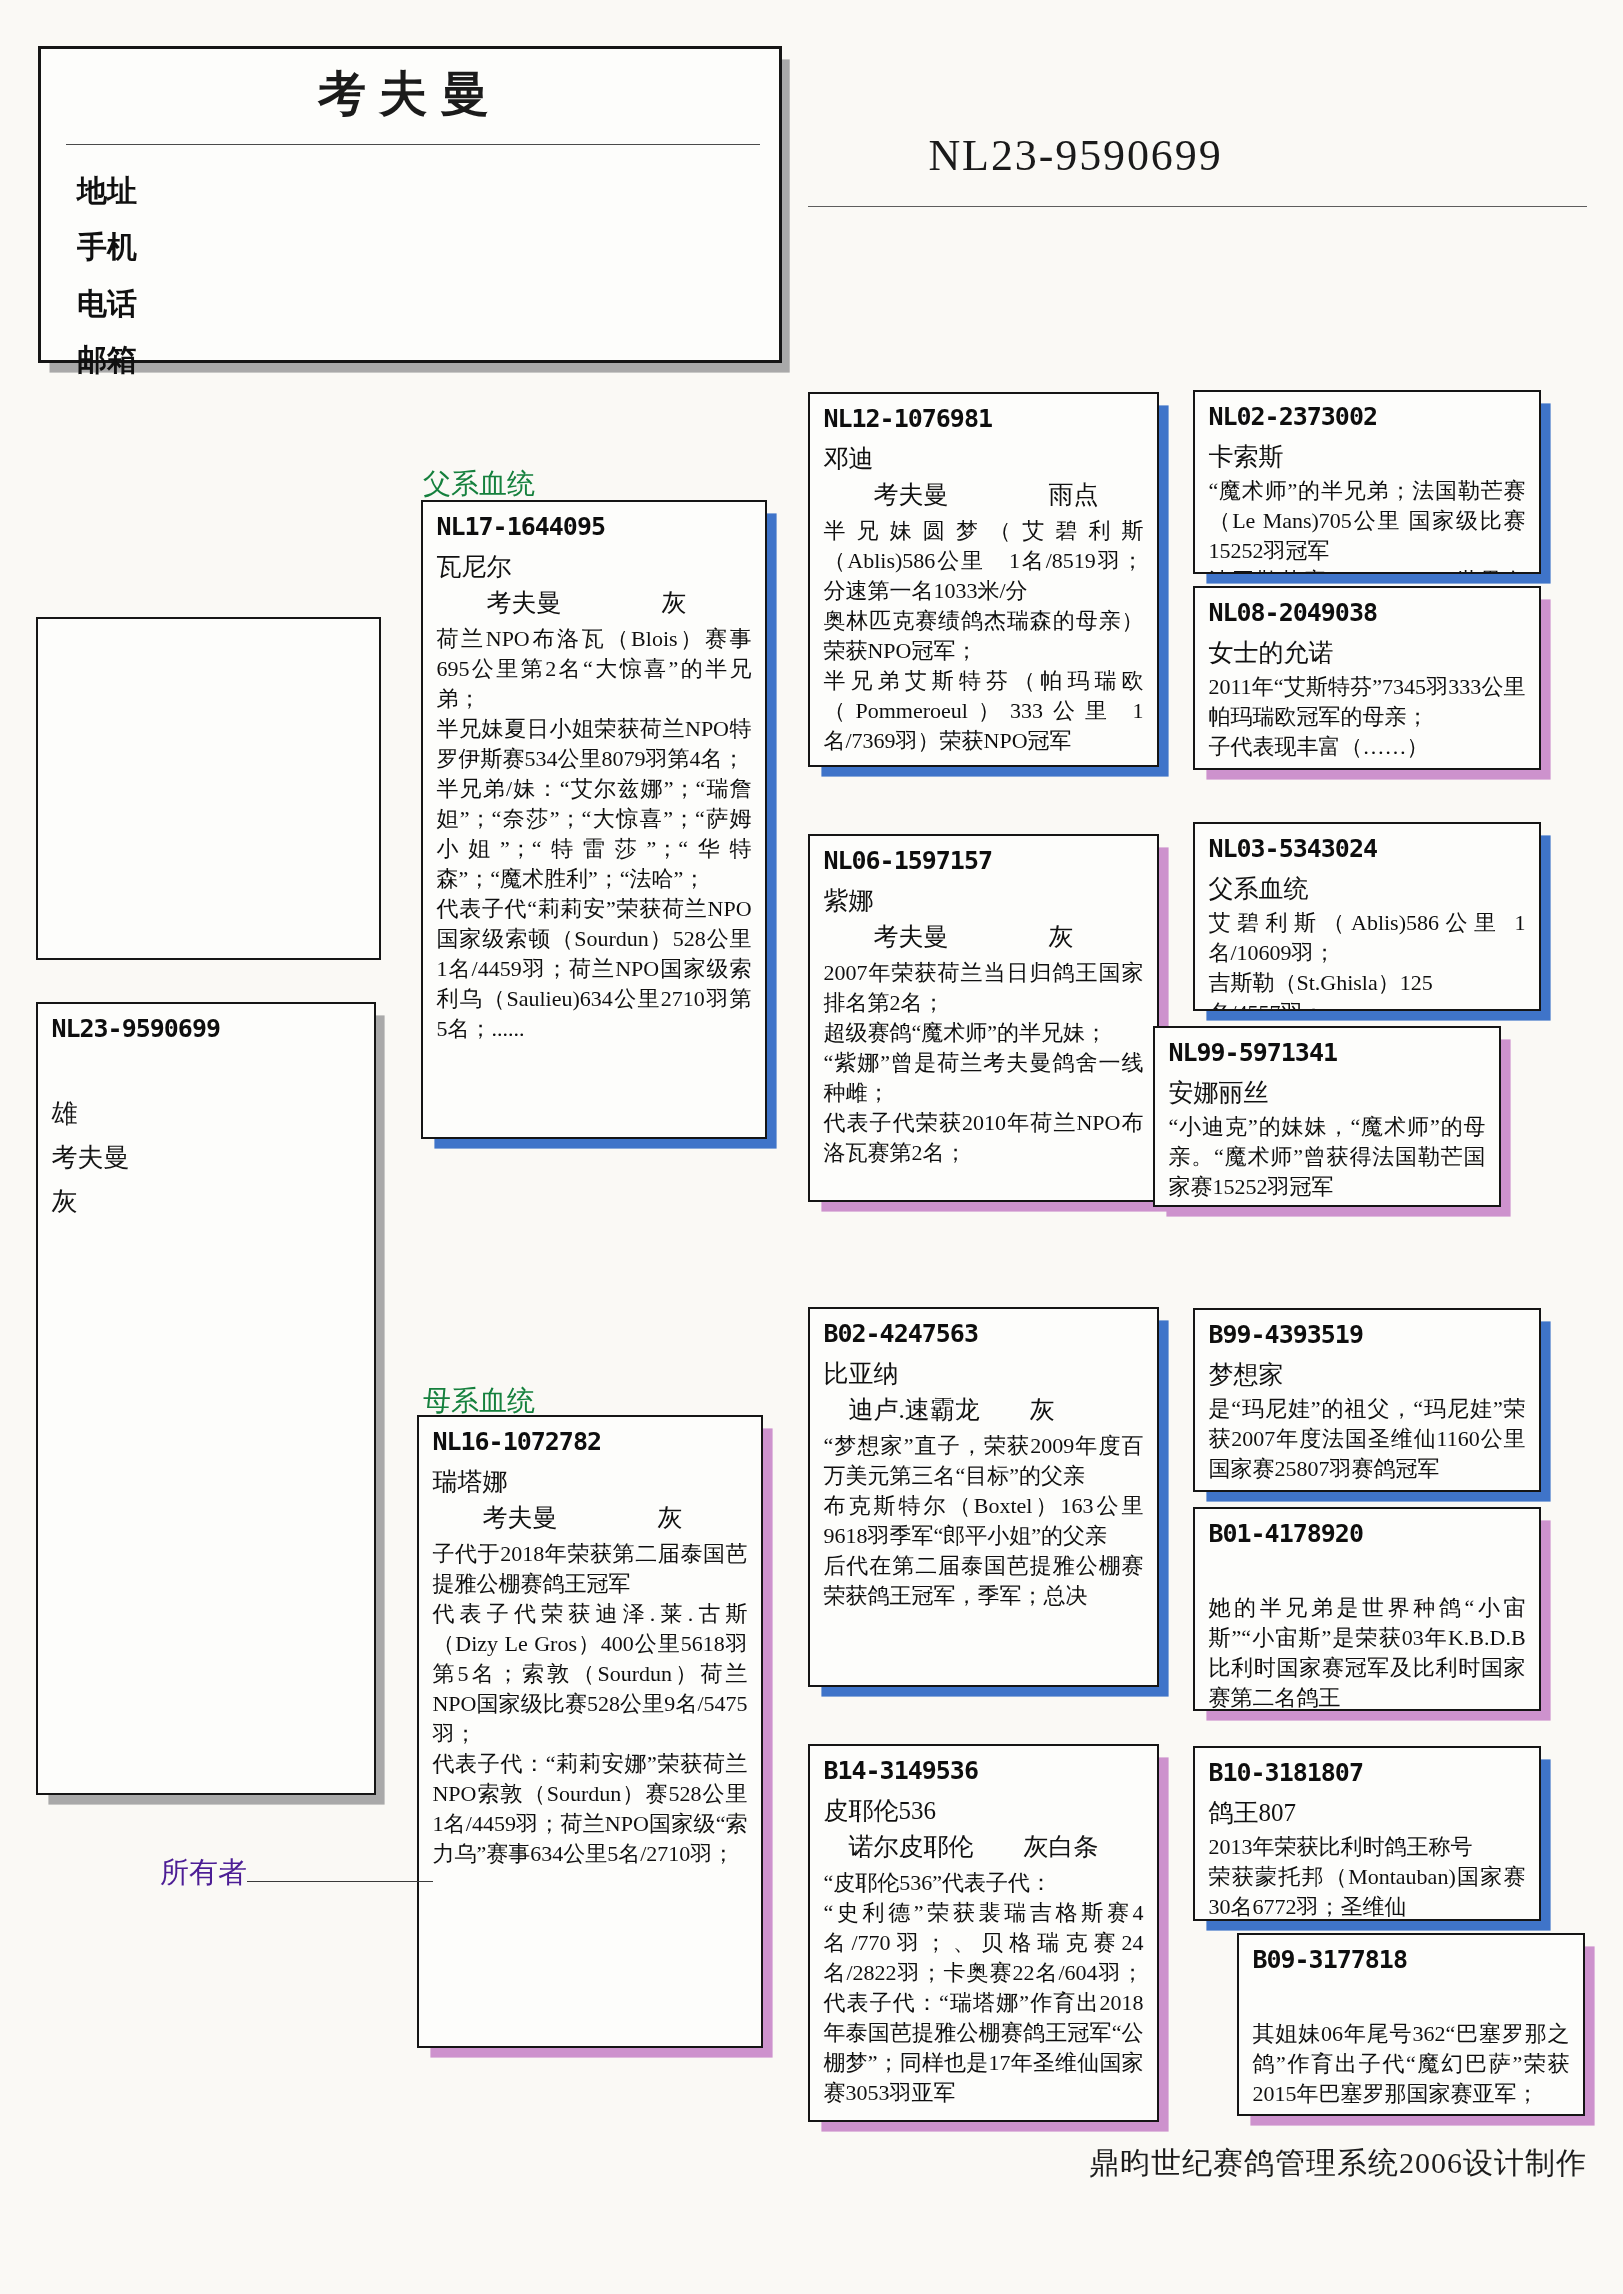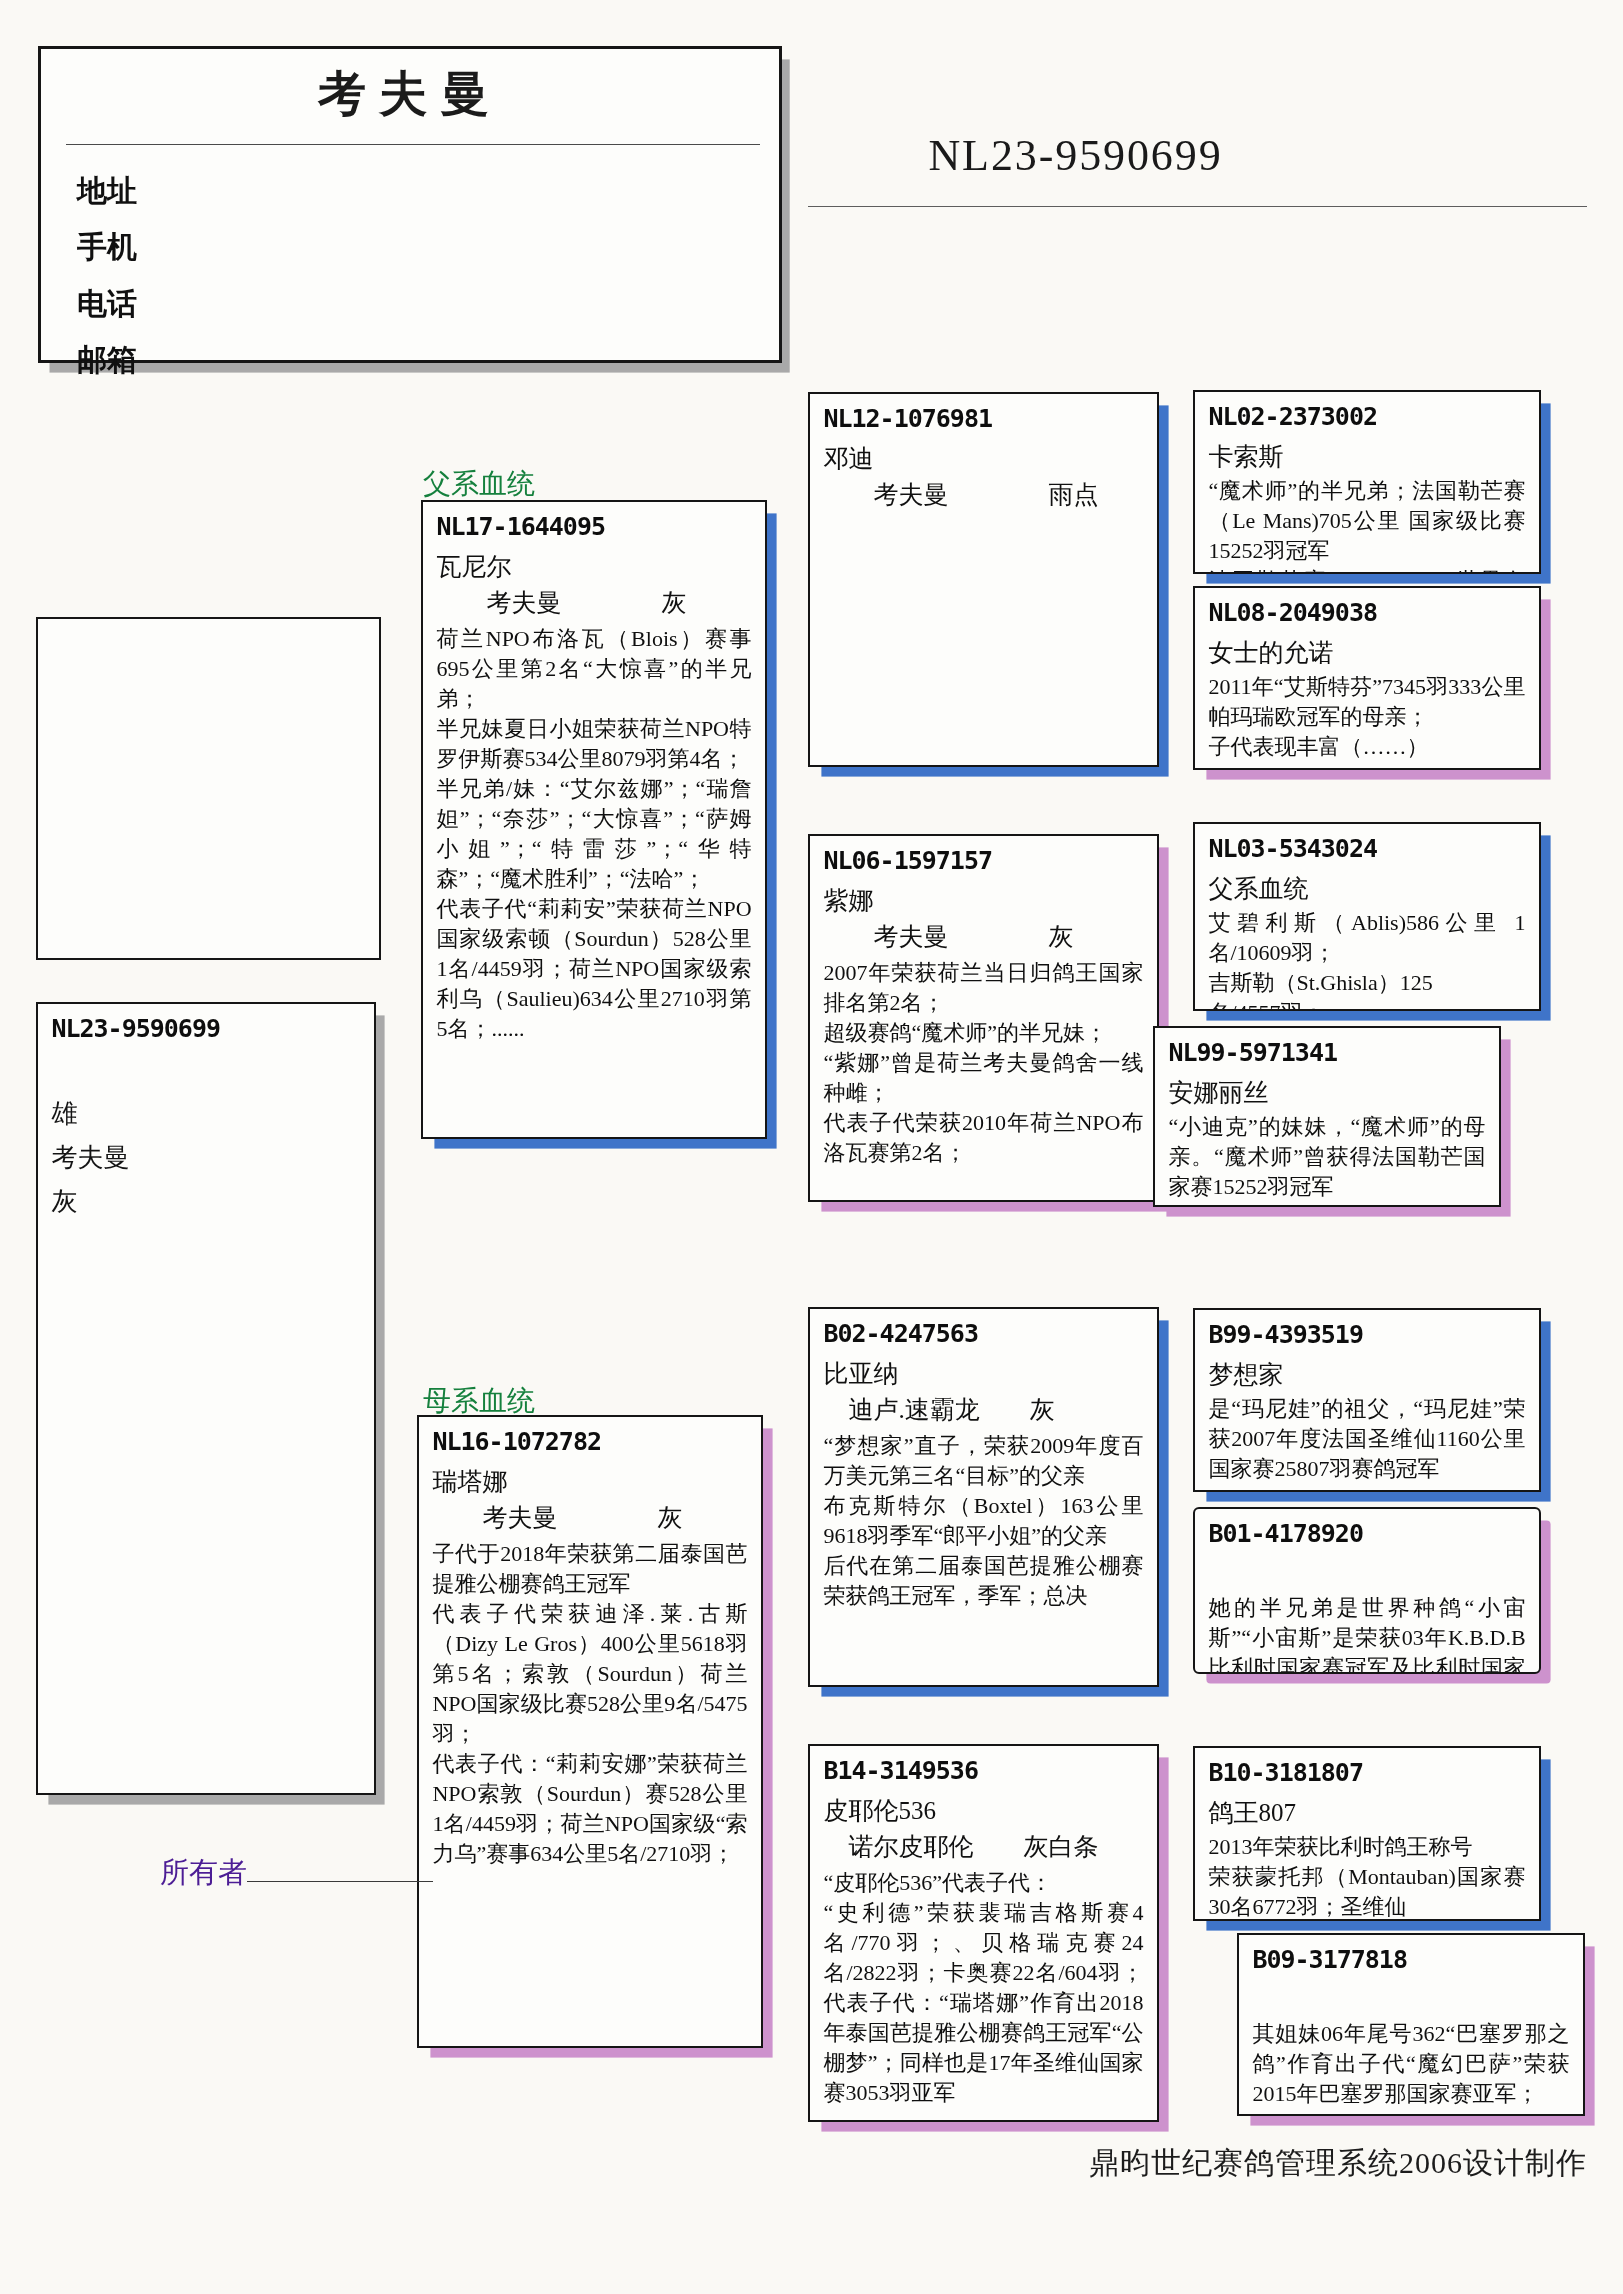--- a/index.html
+++ b/index.html
@@ -81,21 +81,21 @@
   #card-1{left:396px;top:1415px;width:346px;height:633px;margin-left:21px;}
   #card-2{left:808px;top:392px;width:351px;height:375px;}
   #card-3{left:808px;top:834px;width:351px;height:368px;}
   #card-4{left:808px;top:1307px;width:351px;height:380px;}
   #card-5{left:808px;top:1744px;width:351px;height:378px;}
   #card-6{left:1193px;top:390px;width:348px;height:184px;}
   #card-7{left:1193px;top:586px;width:348px;height:184px;}
   #card-8{left:1193px;top:822px;width:348px;height:189px;}
   #card-9{left:1153px;top:1026px;width:348px;height:181px;}
   #card-10{left:1193px;top:1308px;width:348px;height:184px;}
-  #card-11{left:1193px;top:1507px;width:348px;height:167px;border-radius:6px;}
+  #card-11{left:1193px;top:1507px;width:348px;height:204px;}
   #card-12{left:1193px;top:1746px;width:348px;height:175px;}
   #card-13{left:1193px;top:1933px;width:348px;height:183px;margin-left:44px;}
 
   .branch-label{font-size:28px;color:#15803d;}
   #paternal-label{left:423px;top:465px;}
   #maternal-label{left:423px;top:1382px;}
 
   #owner-row{left:160px;top:1853px;font-size:29px;color:#4c1d95;}
   #owner-underline{
     display:inline-block;width:186px;height:1.9px;
@@ -150,20 +150,23 @@
   <div class="card-strain">　　考夫曼　　　　灰</div>
   <div class="card-body">子代于2018年荣获第二届泰国芭提雅公棚赛鸽王冠军
 代表子代荣获迪泽.莱.古斯（Dizy Le Gros）400公里5618羽第5名；索敦（Sourdun）荷兰NPO国家级比赛528公里9名/5475羽；
 代表子代：“莉莉安娜”荣获荷兰NPO索敦（Sourdun）赛528公里1名/4459羽；荷兰NPO国家级“索力乌”赛事634公里5名/2710羽；</div>
 </div>
 
 <div id="card-2" class="card accent-blue">
   <div class="card-ring">NL12-1076981</div>
   <div class="card-pigeon-name">邓迪</div>
   <div class="card-strain">　　考夫曼　　　　雨点</div>
+  <div class="card-body">半兄妹圆梦（艾碧利斯（Ablis)586公里　1名/8519羽；分速第一名1033米/分
+奥林匹克赛绩鸽杰瑞森的母亲）荣获NPO冠军；
+半兄弟艾斯特芬（帕玛瑞欧（Pommeroeul）333公里 1名/7369羽）荣获NPO冠军</div>
 </div>
 <div id="card-3" class="card accent-pink">
   <div class="card-ring">NL06-1597157</div>
   <div class="card-pigeon-name">紫娜</div>
   <div class="card-strain">　　考夫曼　　　　灰</div>
   <div class="card-body">2007年荣获荷兰当日归鸽王国家排名第2名；
 超级赛鸽“魔术师”的半兄妹；
 “紫娜”曾是荷兰考夫曼鸽舍一线种雌；
 代表子代荣获2010年荷兰NPO布洛瓦赛第2名；</div>
 </div>

